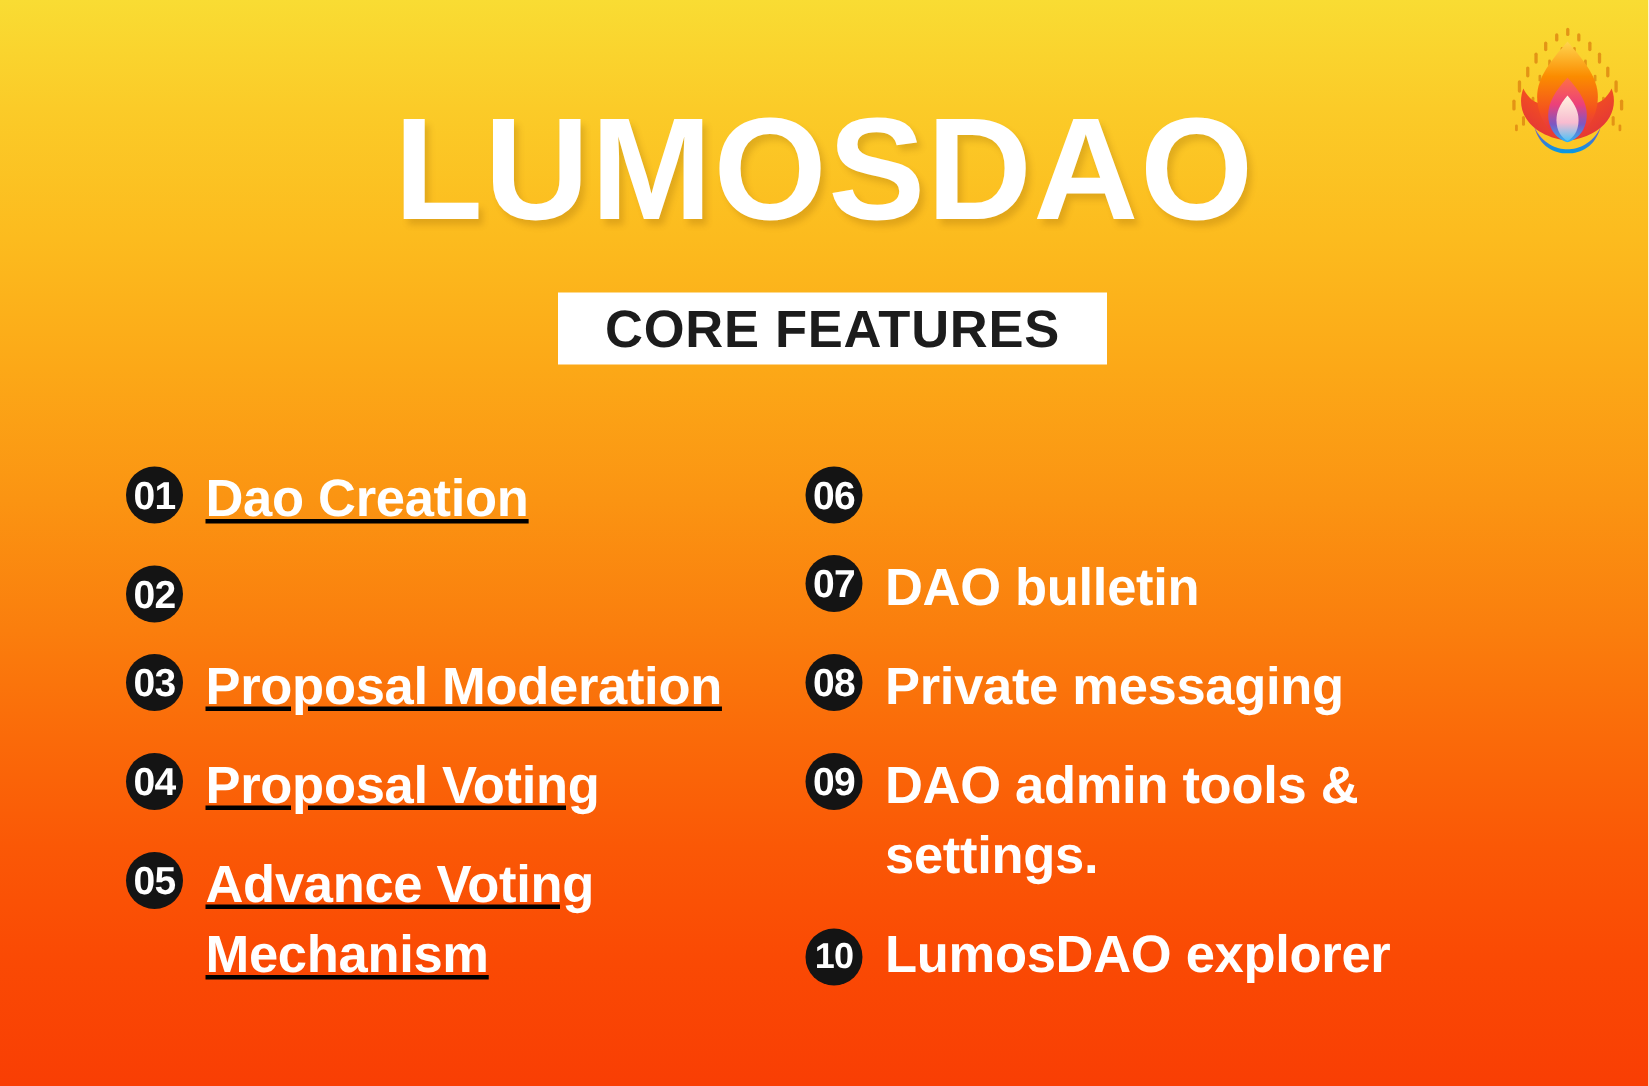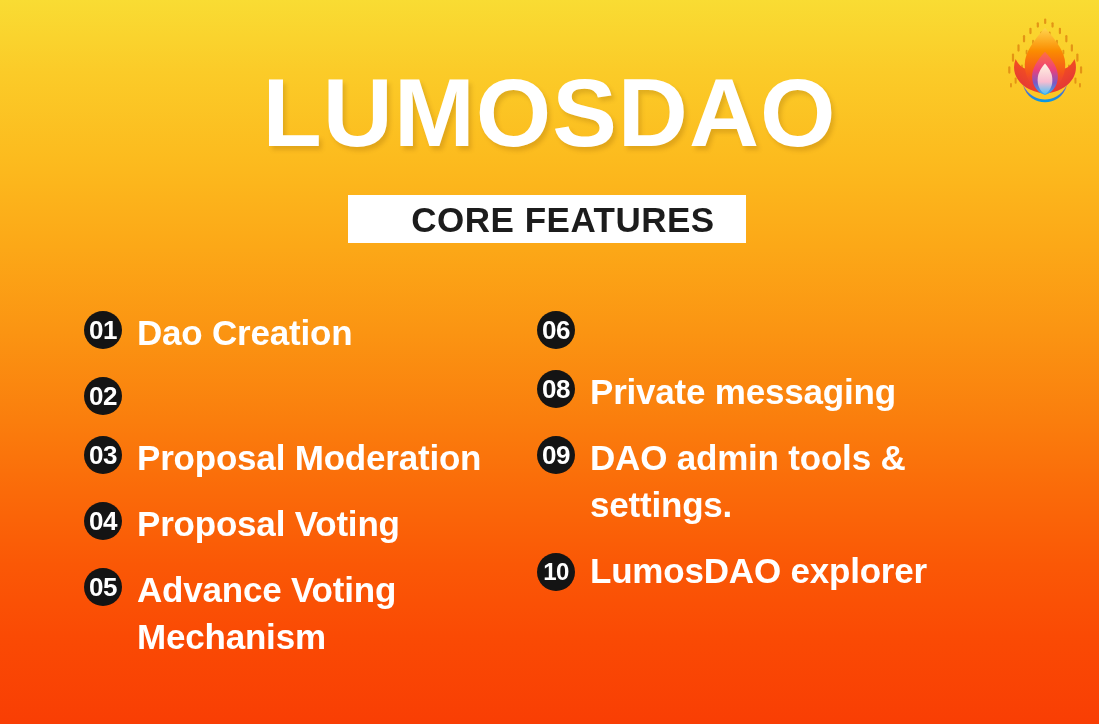--- a/index.html
+++ b/index.html
@@ -54,28 +54,27 @@
     letter-spacing: 1px;
     color: #FFFFFF;
     text-shadow: 3px 4px 4px rgba(120, 70, 0, 0.20);
     white-space: nowrap;
   }
 
   
   .banner {
     position: absolute;
     top: 195px;
-    left: 348px;
+    left: 372px;
     width: 366px;
     height: 48px;
     background: #FFFFFF;
     display: flex;
     align-items: center;
     justify-content: center;
-    padding-left: 32px;
   }
   .banner-text {
     font-family: "Liberation Sans", sans-serif;
     font-weight: bold;
     font-size: 35px;
     line-height: 1;
     letter-spacing: 0.5px;
     color: #1C1C1C;
     white-space: nowrap;
   }
@@ -85,21 +84,21 @@
     position: absolute;
     top: 309px;
     left: 0;
     width: 1099px;
     height: 340px;
   }
   .col {
     position: absolute;
     top: 0;
   }
-  .col-left  { left: 84px;  width: 440px; }
+  .col-left  { left: 84px;  width: 440px; text-decoration: underline; }
   .col-right { left: 537px; width: 520px; }
 
   .feature {
     display: flex;
     align-items: flex-start;
     margin-bottom: 19px;
   }
   .badge {
     flex: 0 0 auto;
     width: 38px;
@@ -262,20 +261,26 @@
     </div>
 
     <div class="col col-right">
       <div class="feature">
         <div class="badge">
           <span class="badge-num">06</span>
         </div>
       </div>
       <div class="feature">
         <div class="badge">
+          <span class="badge-num">07</span>
+        </div>
+        <div class="feature-label">DAO bulletin</div>
+      </div>
+      <div class="feature">
+        <div class="badge">
           <span class="badge-num">08</span>
         </div>
         <div class="feature-label">Private messaging</div>
       </div>
       <div class="feature">
         <div class="badge">
           <span class="badge-num">09</span>
         </div>
         <div class="feature-label">DAO admin tools &amp; settings.</div>
       </div>

